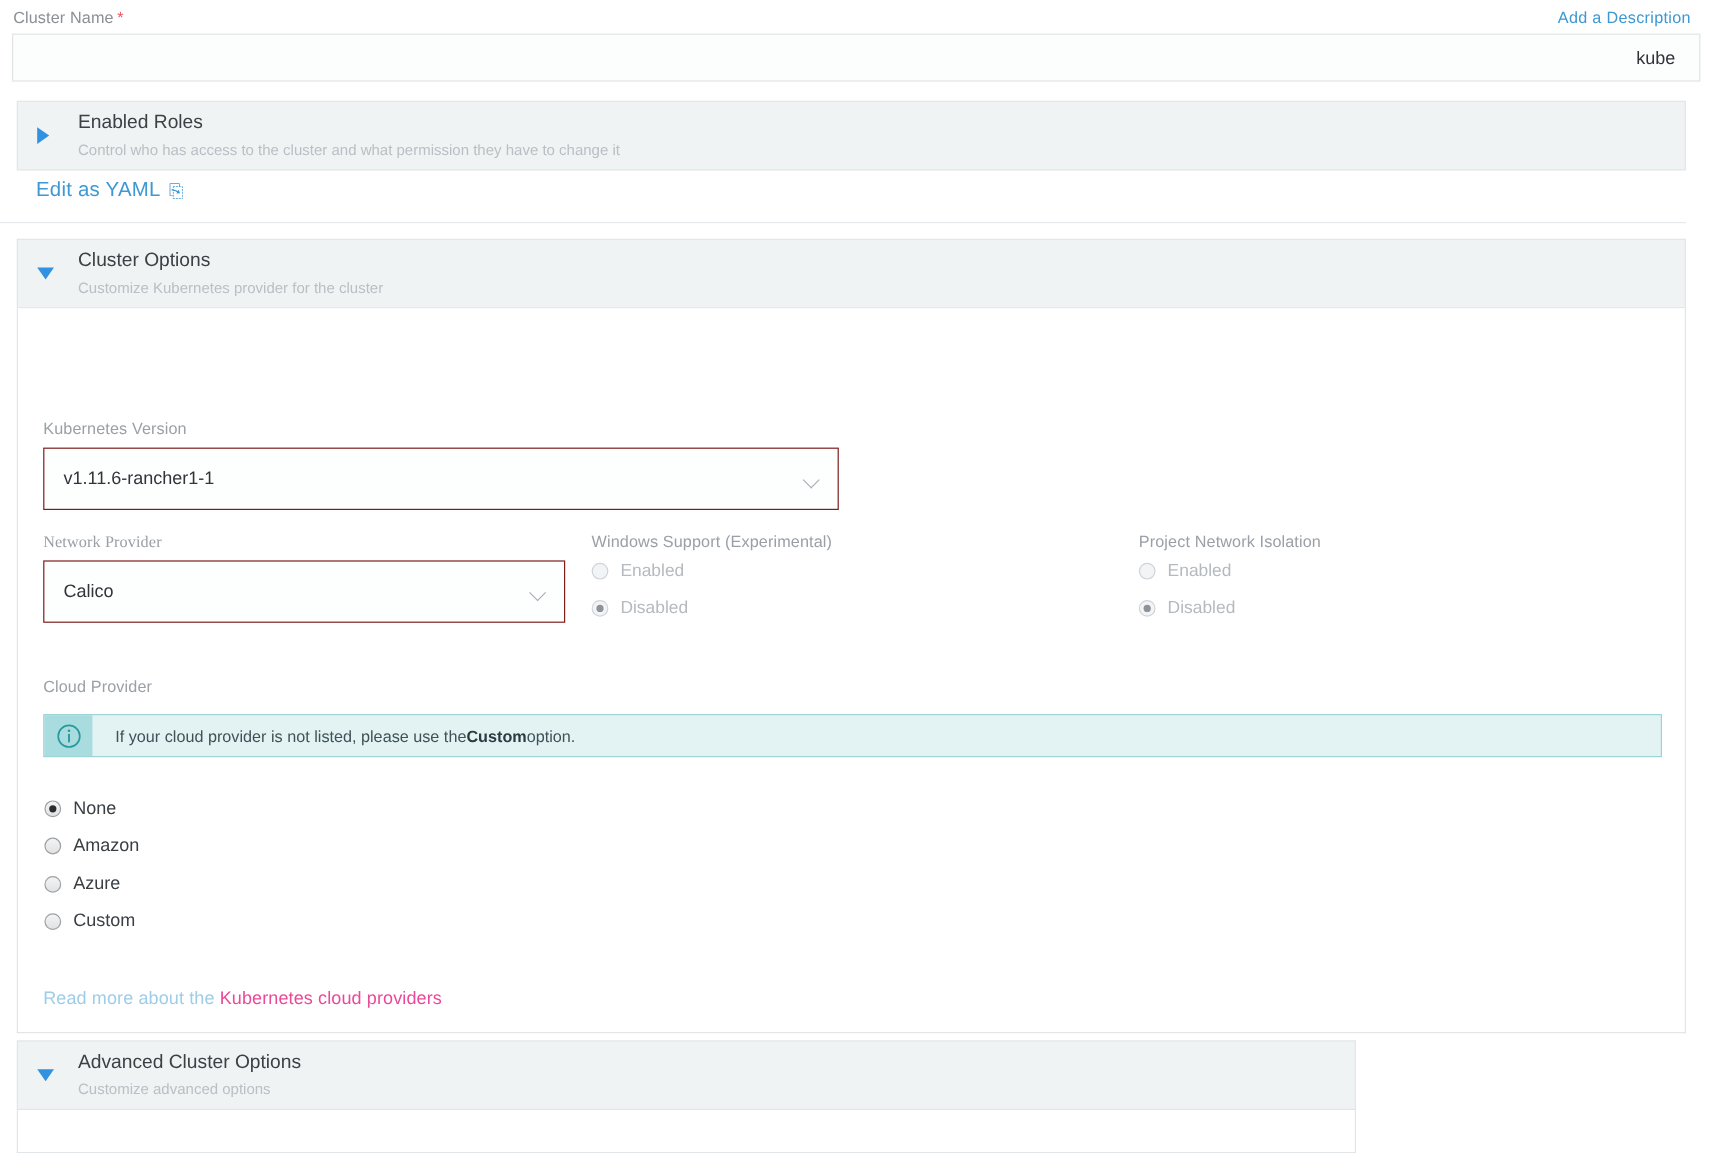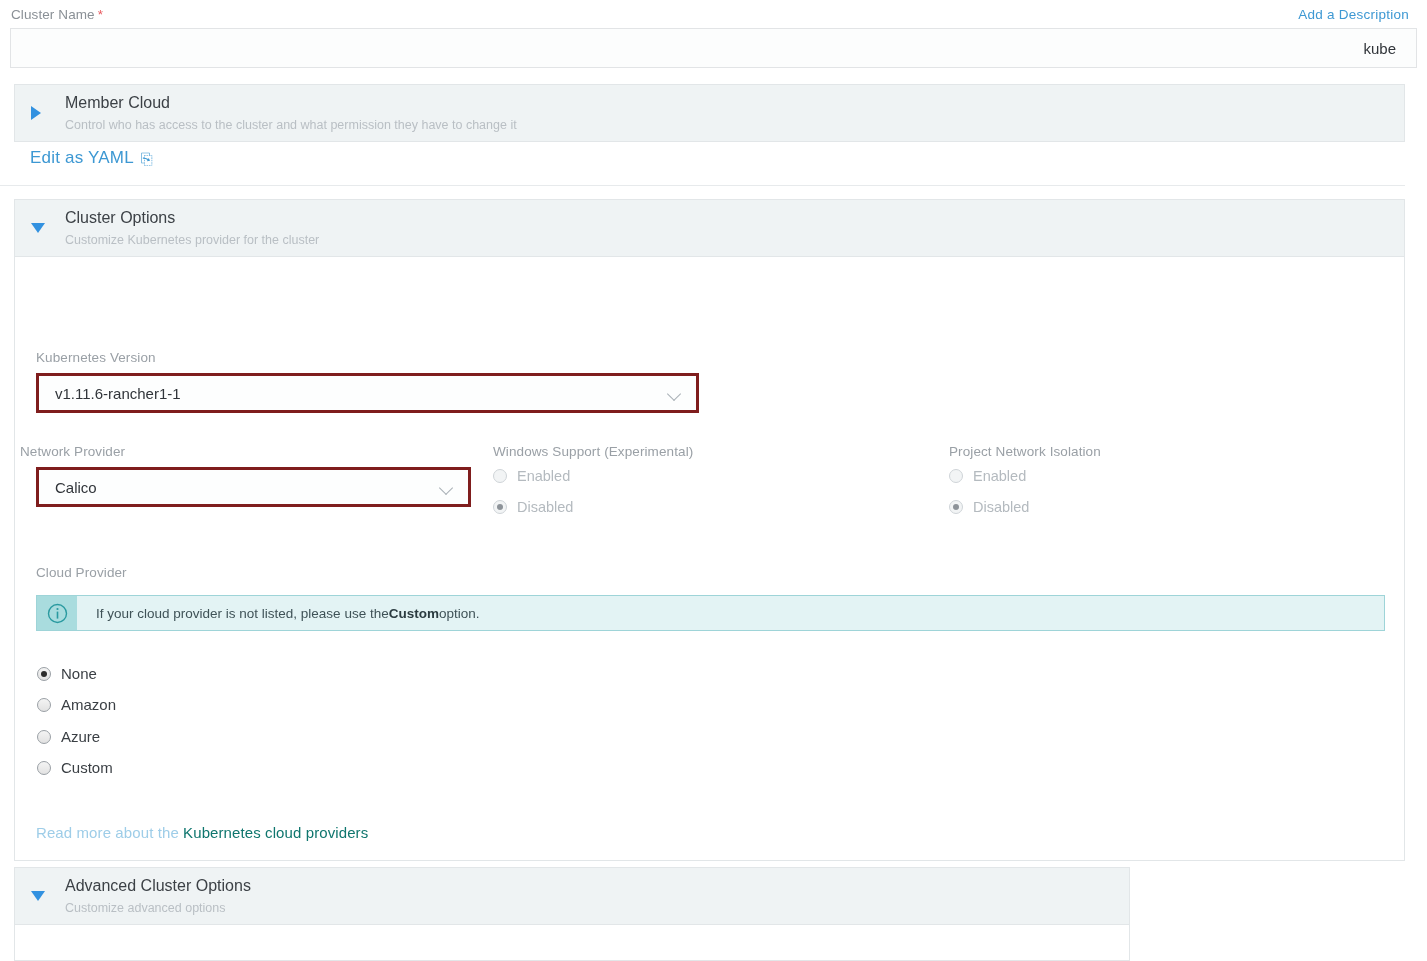--- a/index.html
+++ b/index.html
@@ -94,23 +94,23 @@
     position: absolute; left: 0; top: 185px;
     width: 1405px; height: 1px; background: #e7eaec;
   }
 
   
   .field-label {
     font-size: 13.5px; color: #9aa0a6; letter-spacing: .1px;
   }
   .select-box {
     position: relative;
-    border: 3px solid #7f1d1d;
+    border: 1px solid #7f1d1d;
     background: #fdfefe;
-    height: 40px;
+    height: 52px;
     padding-left: 48px;
   }
   .select-box .val {
     position: absolute; left: 16px; top: 50%;
     transform: translateY(-50%);
     font-size: 15px; color: #31353a;
   }
   .chev {
     position: absolute; right: 16px; top: 50%;
     margin-top: -4px;
@@ -168,39 +168,39 @@
     display: flex; align-items: center;
     padding-left: 19px;
     font-size: 13.5px; color: #3f5257; justify-content: space-between;
   }
   .banner-txt b { font-weight: 700; color: #2b3b40; }
 
   .readmore {
     position: absolute;
     font-size: 15px; color: #9ecde8; letter-spacing: .1px;
   }
-  .readmore a { color: #0f766e; text-decoration: none; cursor: pointer; }
+  .readmore a { color: #ec4899; text-decoration: none; cursor: pointer; }
 </style>
 </head>
 <body>
 
 <div class="page">
 
   <div class="name-row">
     <div class="name-label">
       <span>Cluster Name</span><span class="req-star">*</span>
     </div>
     <div class="add-desc">Add a Description</div>
     <input class="name-input" type="text" value="kube" style="">
   </div>
 
   <div class="panel" style="left:14px; top:84px; width:1391px;">
     <div class="panel-head">
       <span class="tri right"></span>
-      <div class="panel-title">Member Cloud</div>
+      <div class="panel-title">Enabled Roles</div>
       <div class="panel-sub">Control who has access to the cluster and what permission they have to change it</div>
     </div>
   </div>
 
   <div class="yaml-row">
     <div class="yaml-link">
       <span>Edit as YAML</span><span class="yaml-icon">⎘</span>
     </div>
   </div>
   <div class="yaml-divider"></div>
@@ -213,21 +213,21 @@
     </div>
 
     <div class="panel-body" style="height:604px; position:relative;">
 
       <div class="field-label" style="position:absolute; left:21px; top:93px;">Kubernetes Version</div>
       <div class="select-box" style="position:absolute; left:21px; top:116px; width:663px;">
         <span class="val">v1.11.6-rancher1-1</span>
         <span class="chev"></span>
       </div>
 
-      <div class="field-label" style="position:absolute; left:5px; top:187px;">Network Provider</div>
+      <div class="field-label" style="position:absolute; left:21px; top:187px;font-family:Liberation Serif, serif;">Network Provider</div>
       <div class="select-box" style="position:absolute; left:21px; top:210px; width:435px;">
         <span class="val">Calico</span>
         <span class="chev"></span>
       </div>
 
       <div class="field-label" style="position:absolute; left:478px; top:187px;">Windows Support (Experimental)</div>
       <div class="radio-row" style="left:478px; top:211px;">
         <span class="rad"></span>
         <span class="rad-txt">Enabled</span>
       </div>

